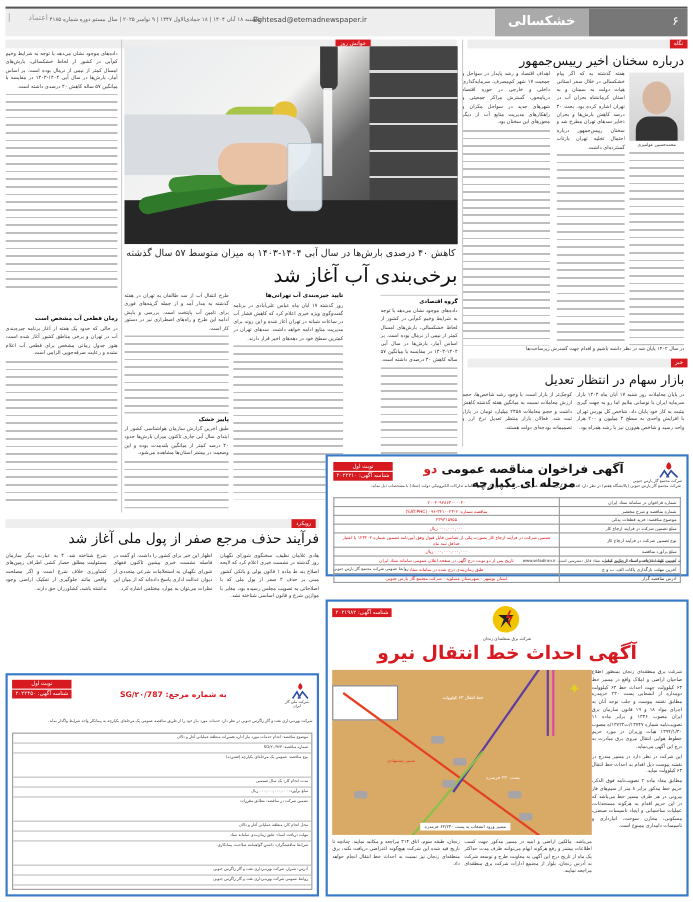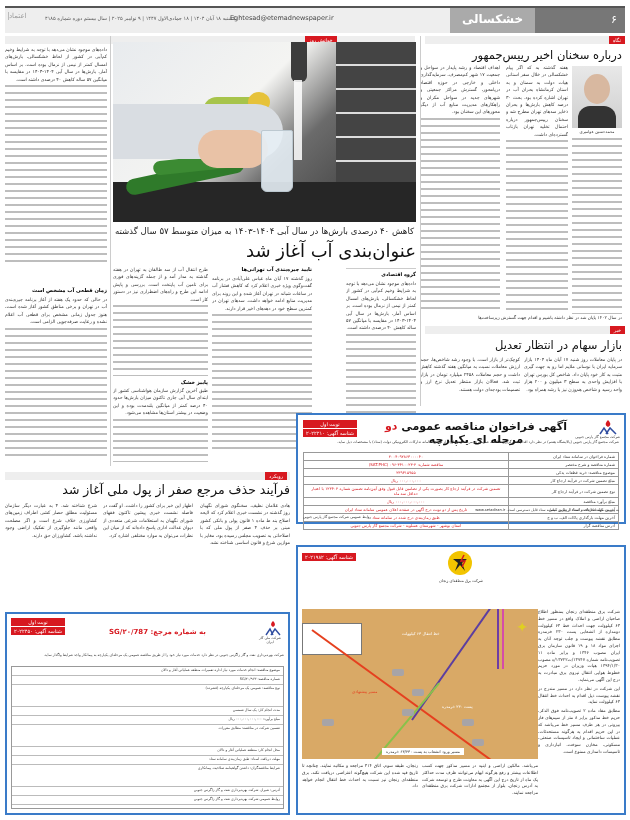--- a/index.html
+++ b/index.html
@@ -5,21 +5,21 @@
   * { box-sizing: border-box; margin: 0; padding: 0; }
   body { width: 630px; height: 820px; background: #fff; font-family: "DejaVu Sans", sans-serif; overflow: hidden; position: relative; direction: rtl; }
   .abs { position: absolute; }
   
   .topline { left: 5px; right: 5px; top: 6px; height: 2px; background: #555; }
   .hdr { left: 5px; right: 5px; top: 8px; height: 25px; background: #eee; }
   .pgnum { right: 5px; top: 8px; width: 90px; height: 25px; background: #777; color: #fff; font-size: 11px; padding: 5px 8px; text-align: right; }
   .sect { right: 95px; top: 8px; width: 85px; height: 25px; background: #aaa; color: #fff; font-size: 12px; font-weight: bold; text-align: center; padding-top: 4px; }
   .email { left: 230px; top: 14px; font-size: 6.5px; color: #444; direction: ltr; }
   .dateline { left: 45px; top: 15px; font-size: 5px; color: #555; }
-  .logo { left: 8px; top: 12px; font-size: 7px; color: #999; border-left: 1px solid #bbb; padding-left: 0; }
+  .logo { left: 8px; top: 12px; font-size: 7px; color: #999; border-left: 1px solid #bbb; padding-left: 17px; }
   .subbar { top: 36px; height: 8px; background: #eee; }
   .redtag { background: #d71920; color: #fff; font-size: 5px; padding: 1px 4px; top: 36px; height: 8px; line-height: 6px; }
   
   .col { font-size: 4.6px; line-height: 7.4px; color: #333; text-align: justify; overflow: hidden; }
   .col p { margin-bottom: 2px; }
   .fill { background: repeating-linear-gradient(to bottom, #888 0 1.6px, transparent 1.6px 7px); opacity: .55; }
   h1.head { font-weight: normal; color: #111; text-align: right; white-space: nowrap; }
   .vline { width: 1px; background: #ccc; }
   .hline { height: 1px; background: #ccc; }
   
@@ -105,21 +105,21 @@
   <div class="sink"></div>
   <div class="cuc1"></div>
     <div class="cuc2"></div>
   <div class="hand"></div>
     <div class="palm"></div>
   <div class="faucet"></div>
     <div class="water"></div>
   <div class="glass"></div>
 </div>
 <div class="abs" style="left:113px;top:226px;width:303px;font-size:8.6px;color:#222;text-align:center;white-space:nowrap;">کاهش ۴۰ درصدی بارش‌ها در سال آبی ۱۴۰۴-۱۴۰۳ به میزان متوسط ۵۷ سال گذشته</div>
-<h1 class="abs head" style="left:113px;top:240px;width:303px;font-size:18px;">عنوان‌بندی آب آغاز شد</h1>
+<h1 class="abs head" style="left:113px;top:240px;width:303px;font-size:18px;">برخی‌بندی آب آغاز شد</h1>
 
 <div class="abs" style="right:214px;top:271px;width:70px;font-size:5px;font-weight:bold;text-align:right;">گروه اقتصادی</div>
 <div class="abs hline" style="right:214px;top:268px;width:70px;"></div>
 <div class="abs col" style="right:214px;top:280px;width:70px;height:182px;">
     <p>داده‌های موجود نشان می‌دهد با توجه به شرایط وخیم کم‌آبی در کشور از لحاظ خشکسالی، بارش‌های امسال کمتر از نیمی از نرمال بوده است. بر اساس آمار، بارش‌ها در سال آبی ۱۴۰۴-۱۴۰۳ در مقایسه با میانگین ۵۷ ساله کاهش ۴۰ درصدی داشته است.</p>
     <div class="fill" style="height:130px;"></div>
   </div>
 
 <div class="abs" style="right:318px;top:266px;width:100px;font-size:5.2px;font-weight:bold;text-align:right;">تایید جیره‌بندی آب تهرانی‌ها</div>
 <div class="abs col" style="right:318px;top:275px;width:100px;height:187px;">
@@ -218,20 +218,21 @@
 
 <div class="abs adbox" style="left:296px;top:545px;width:330px;height:270px;">
   <div class="badge" style="position:absolute;left:4px;top:6px;">شناسه آگهی: ۲۰۲۱۹۸۲</div>
   <div style="position:absolute;left:150px;top:4px;width:24px;height:24px;border-radius:50%;background:#f2c400;">
     <svg width="24" height="24" viewBox="0 0 24 24">
         <path d="M5 8 L19 8 L14 12 L17 20 L12 14 L7 20 L10 12 Z" fill="#222"></path>
         <path d="M16 4 L13 10 L17 10 L14 16" stroke="#d71920" stroke-width="1.5" fill="none"></path>
       </svg>
   </div>
   <div style="position:absolute;left:0;right:0;top:31px;font-size:3.8px;text-align:center;color:#333;">شرکت برق منطقه‌ای زنجان</div>
+  <div class="adtitle" style="position:absolute;left:0;right:0;top:37px;font-size:17px;color:#d71920;">آگهی احداث خط انتقال نیرو</div>
   <div class="map" style="position:absolute;left:4px;top:62px;width:236px;height:150px;">
     <div class="tbl"></div>
     <div class="road1"></div>
     <div class="road2"></div>
     <div class="road3"></div>
     <div class="pink"></div>
     <div class="pur"></div>
     <div class="blk" style="left:90px;top:60px;"></div>
       <div class="blk" style="left:110px;top:80px;"></div>
       <div class="blk" style="left:100px;top:100px;"></div>

